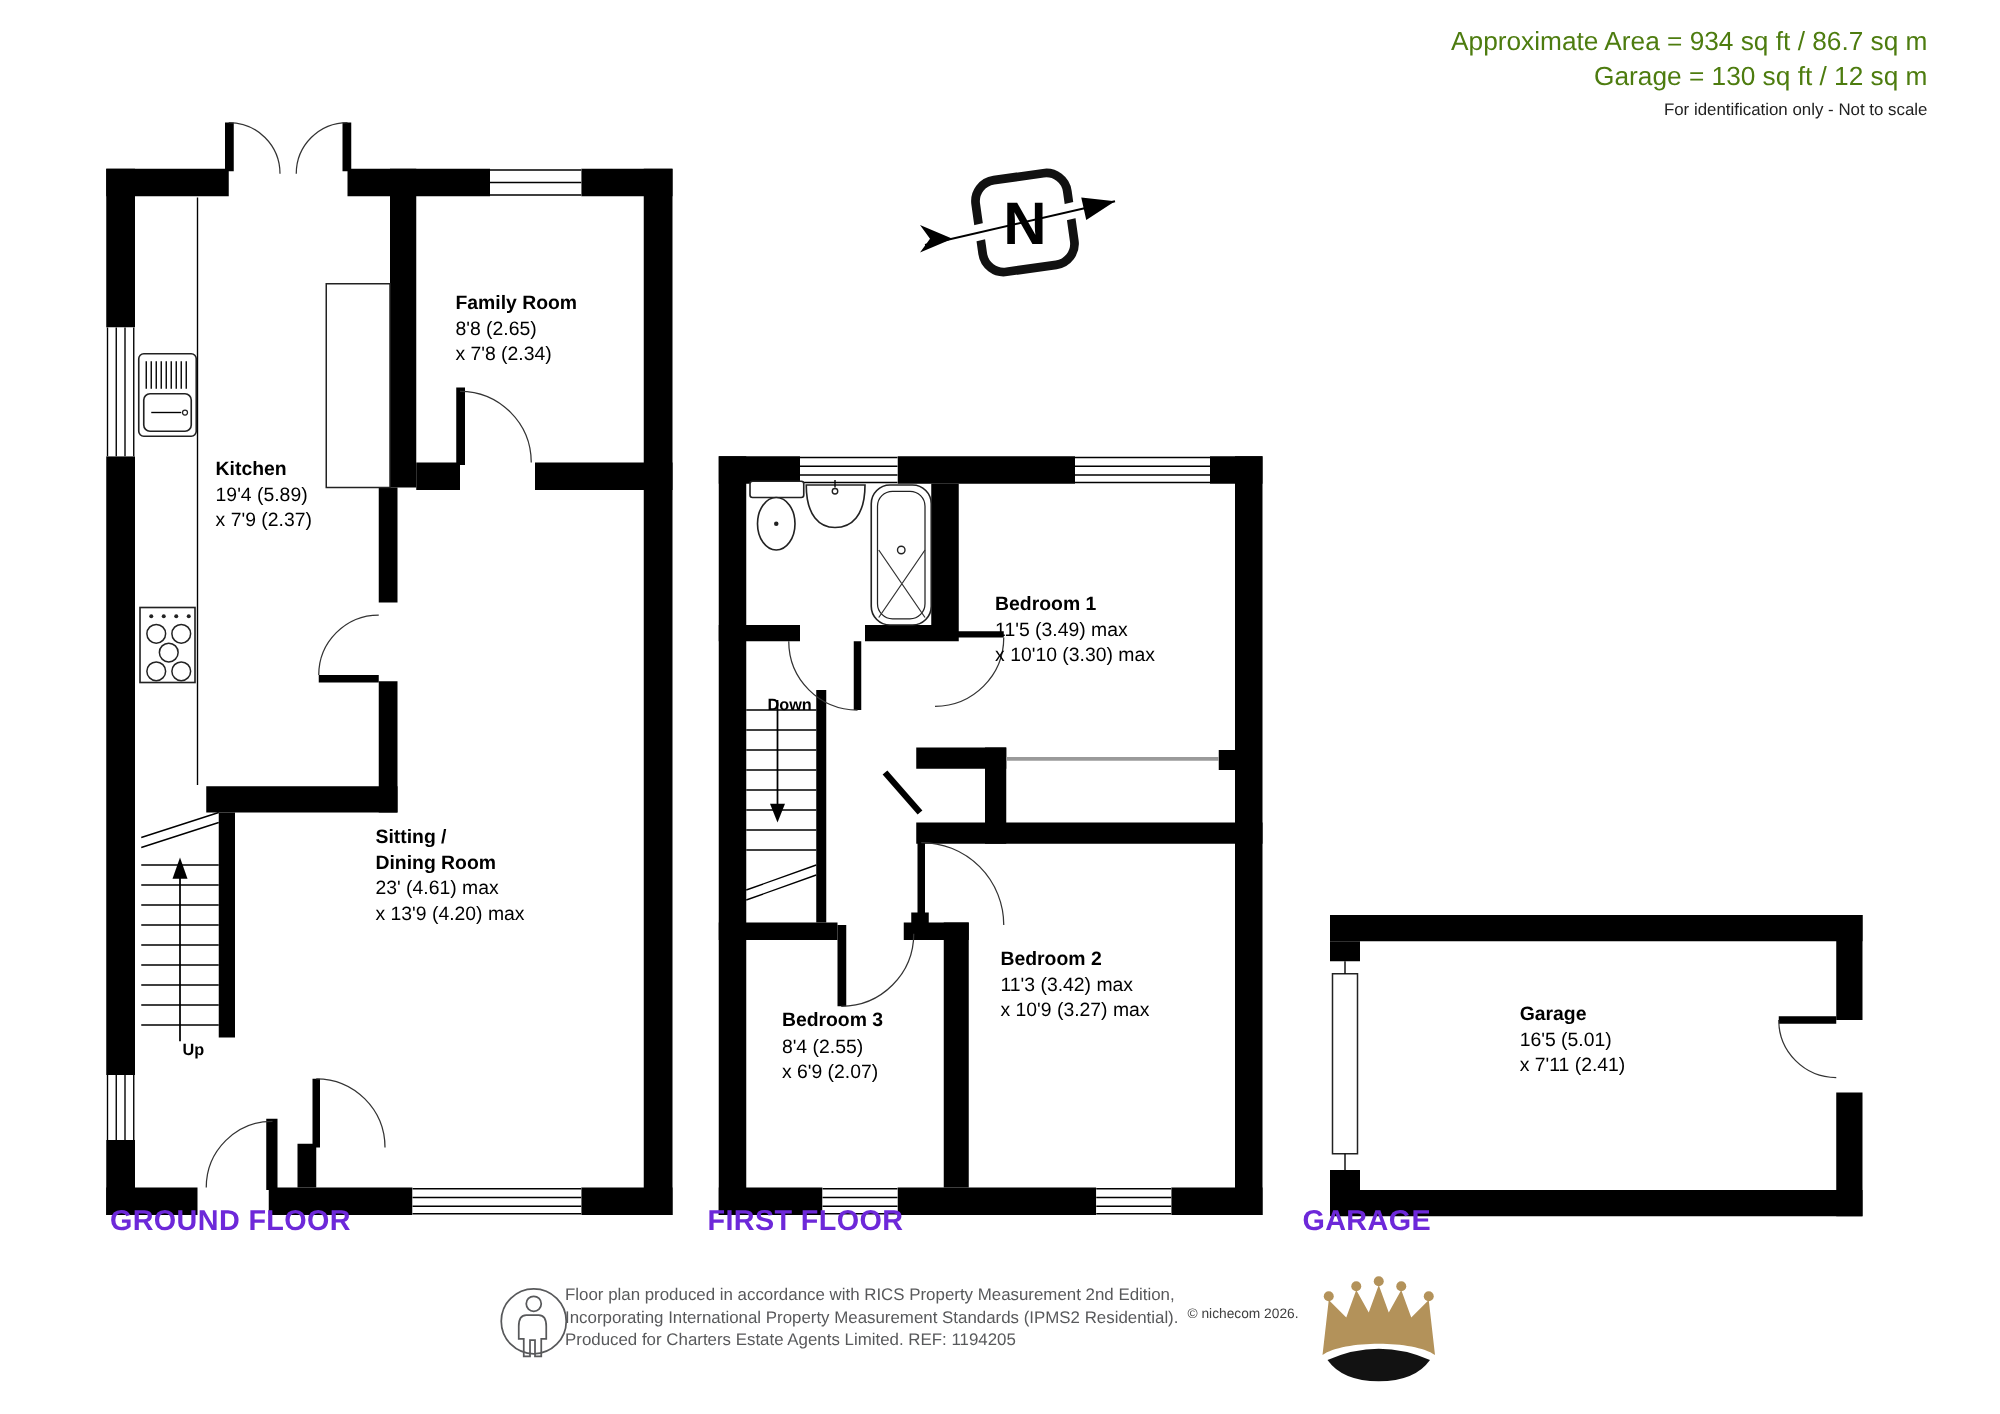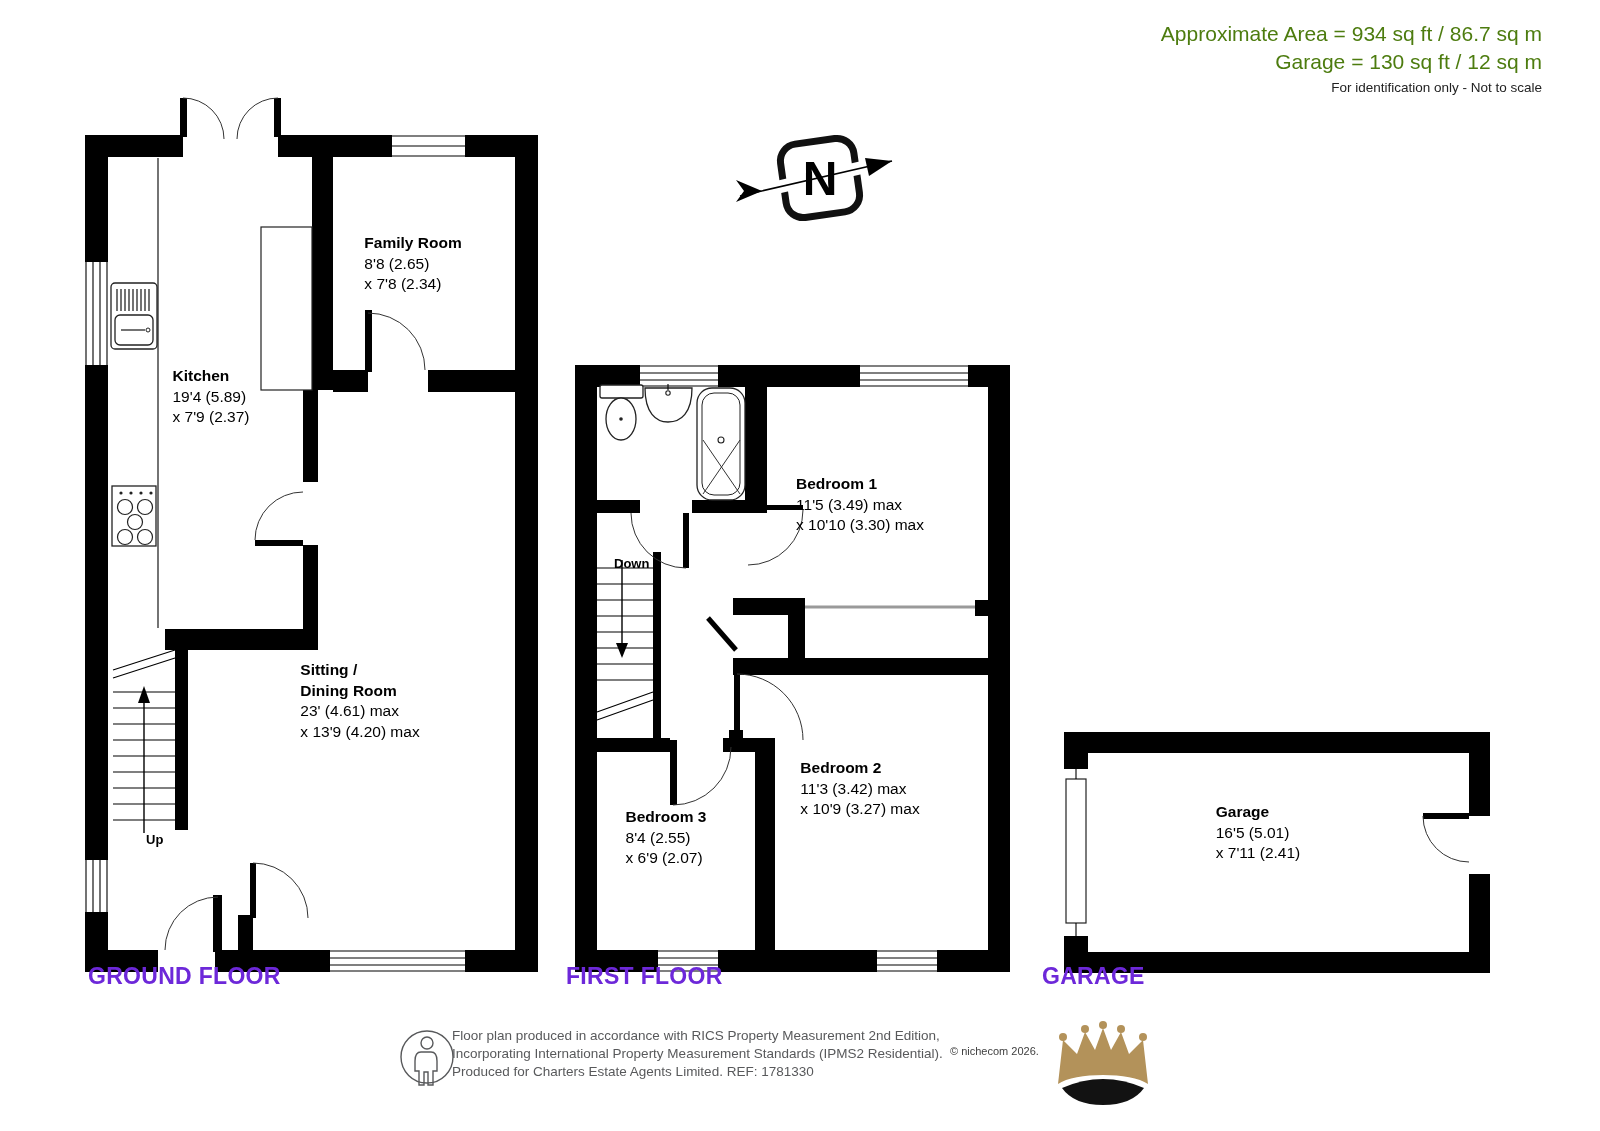--- a/index.html
+++ b/index.html
@@ -295,17 +295,17 @@
 <div class="stairs-lbl" style="left:131px;top:832px">Up</div>
 <div class="stairs-lbl" style="left:599px;top:556px">Down</div>
 
 <div class="floor-title" style="left:88px;top:963px">GROUND FLOOR</div>
 <div class="floor-title" style="left:566px;top:963px">FIRST FLOOR</div>
 <div class="floor-title" style="left:1042px;top:963px">GARAGE</div>
 
 <div id="footer-text">
   <div>Floor plan produced in accordance with RICS Property Measurement 2nd Edition,</div>
   <div>Incorporating International Property Measurement Standards (IPMS2 Residential).</div>
-  <div>Produced for Charters Estate Agents Limited.   REF: 1781330</div>
+  <div>Produced for Charters Estate Agents Limited.   REF: 1194205</div>
 </div>
 <div id="copyright">© nichecom 2026.</div>
 
 </div>
 
 </body></html>

